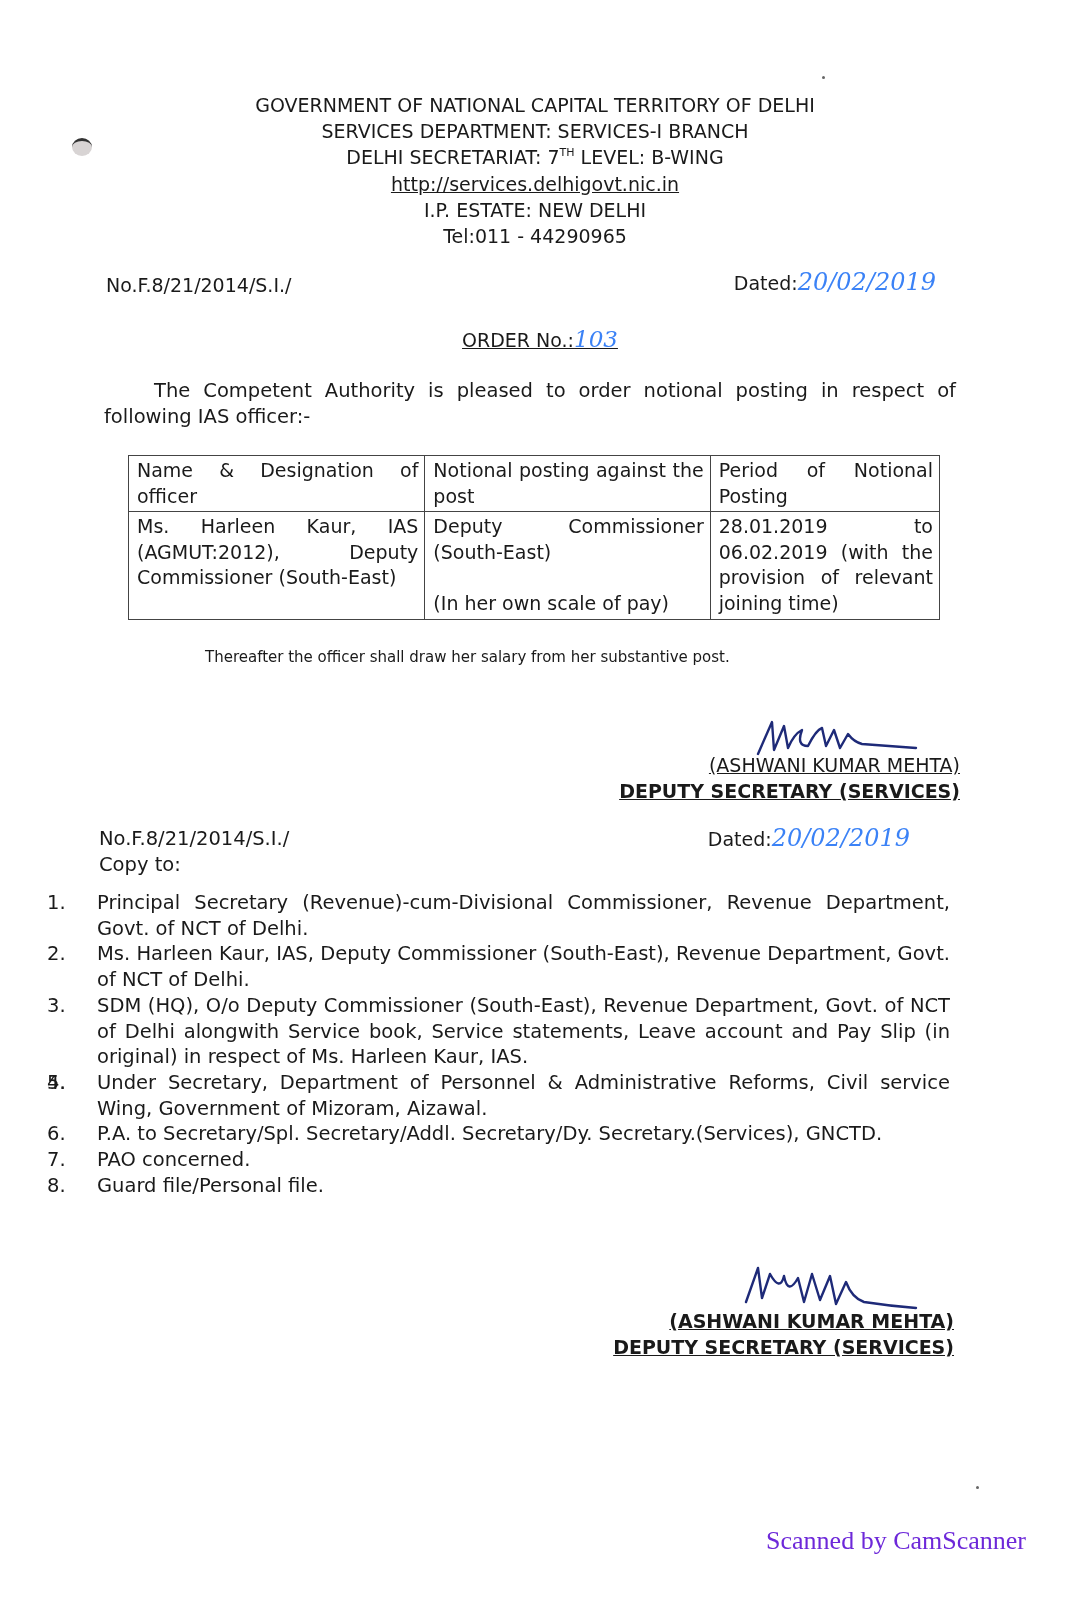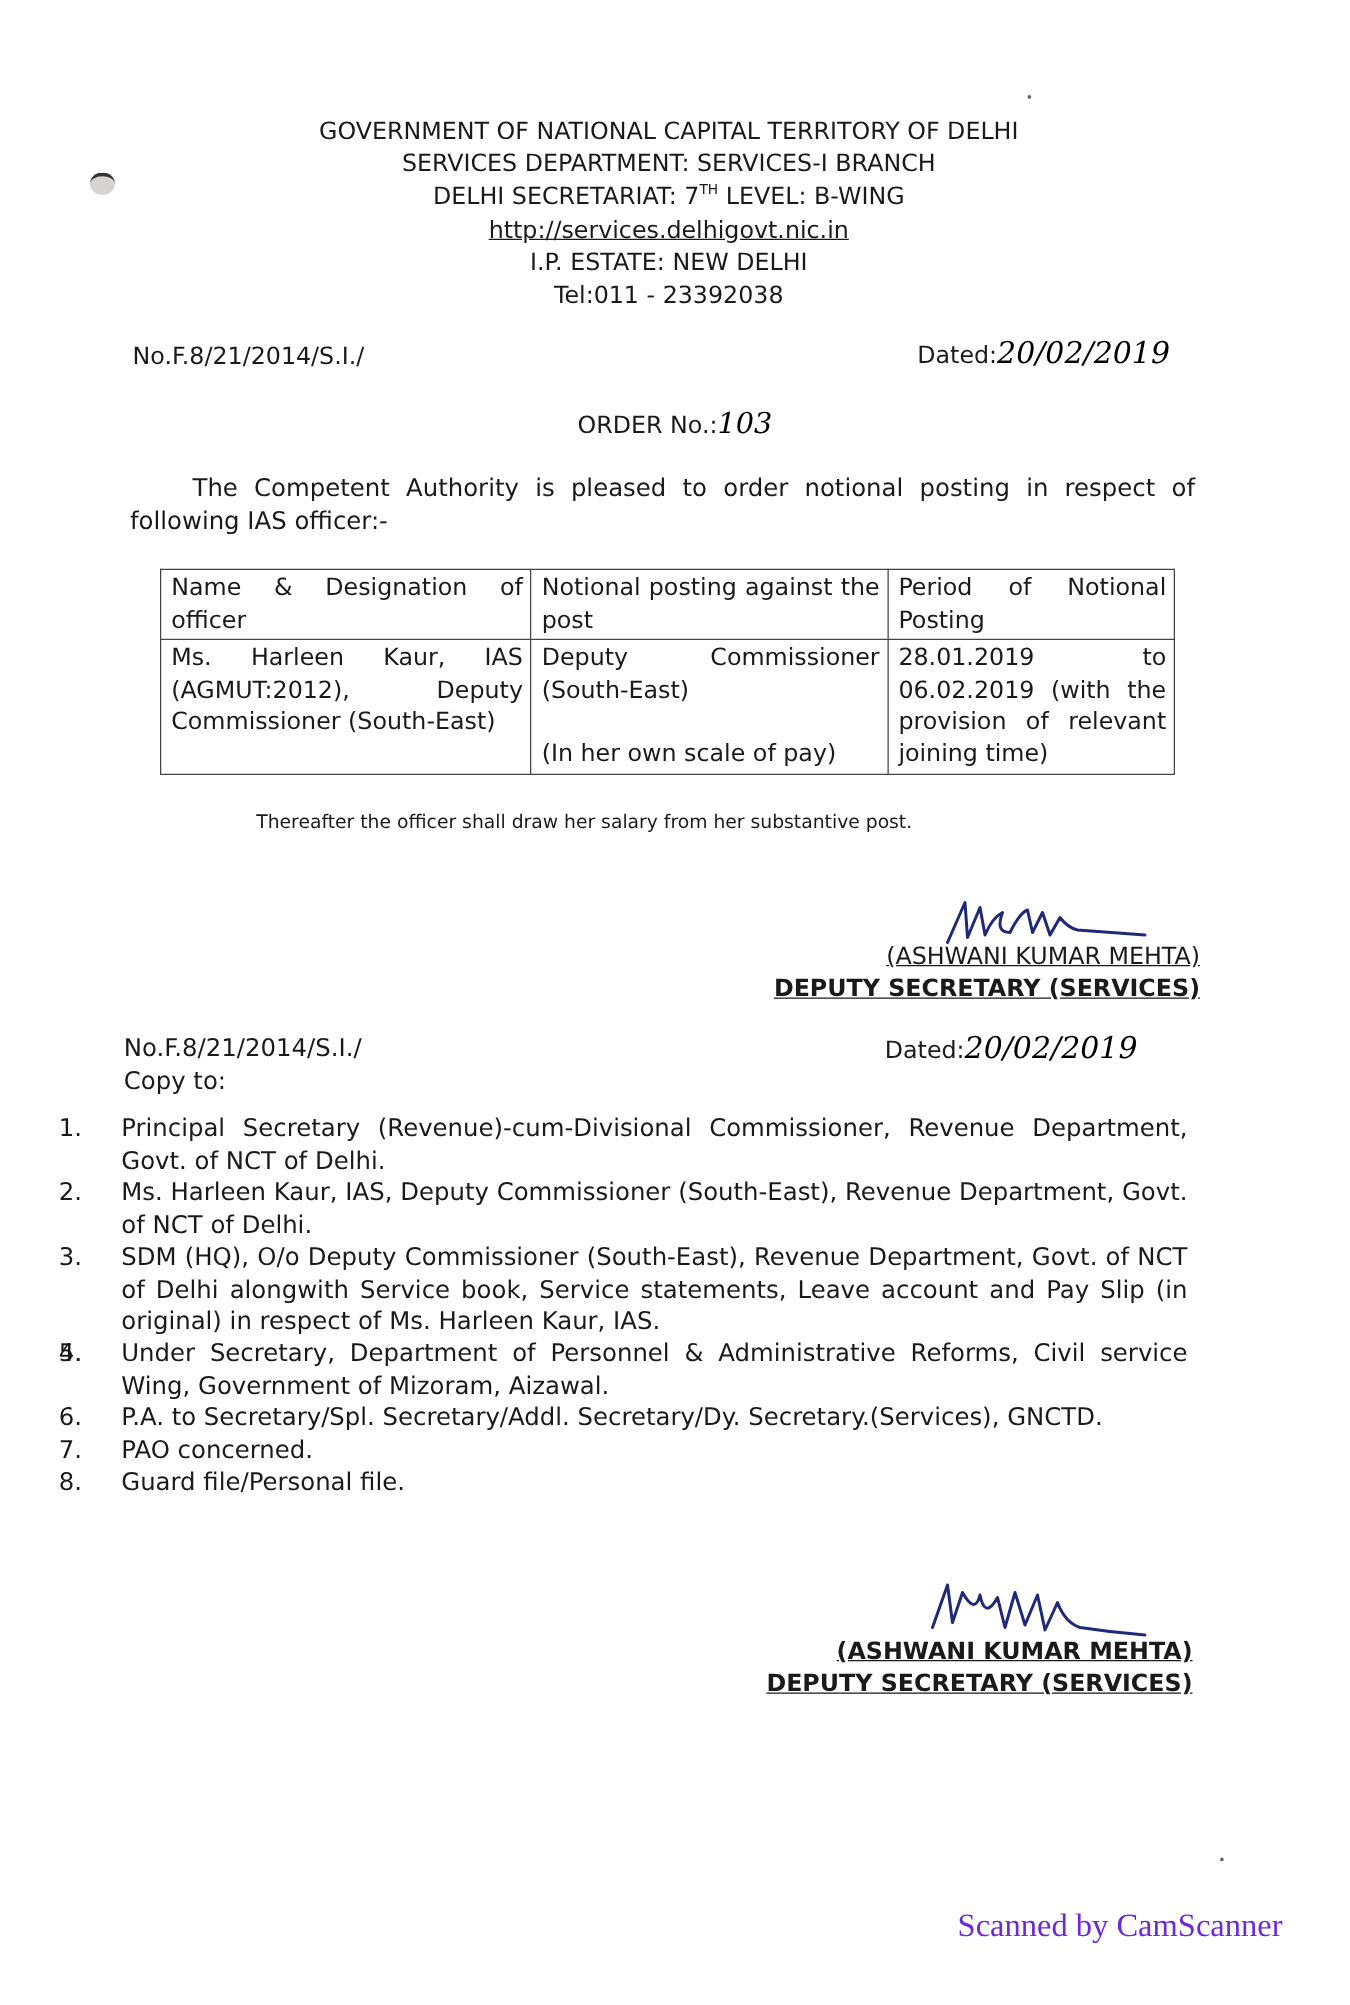--- a/index.html
+++ b/index.html
@@ -14,23 +14,23 @@
       border-radius: 50%; background: #d8d4d4; border-top: 3px solid #333;
       box-sizing: border-box;
     }
     .letterhead { position: absolute; left: 0; top: 92px; width: 1070px; text-align: center; font-size: 19px; line-height: 26.2px; }
     .letterhead sup { font-size: 11px; vertical-align: 8px; line-height: 0; }
     .letterhead .url { text-decoration: underline; }
 
     .ref-row { position: absolute; left: 106px; width: 830px; font-size: 19px; }
     .ref-row .ref-no { position: absolute; left: 0; top: 0; }
     .ref-row .dated { position: absolute; right: 0; top: -6px; white-space: nowrap; }
-    .handwrite { font-family: "DejaVu Serif", serif; font-style: italic; font-size: 24px; color: #000000; letter-spacing: 0px; }
+    .handwrite { font-family: "DejaVu Serif", serif; font-style: italic; font-size: 24px; color: #3b82f6; letter-spacing: 0px; }
 
-    .order-no { position: absolute; left: 0; top: 326px; width: 1080px; text-align: center; font-size: 19px; }
+    .order-no { position: absolute; left: 0; top: 326px; width: 1080px; text-align: center; font-size: 19px; text-decoration: underline; }
     .order-no .handwrite { font-size: 23px; }
 
     .para { position: absolute; left: 104px; top: 378px; width: 852px; font-size: 19.5px; line-height: 26px; text-align: justify; }
     .para .indent { display: inline-block; width: 50px; }
 
     table.posting {
       position: absolute; left: 128px; top: 455px; width: 812px;
       border-collapse: collapse; font-size: 19px; line-height: 25.5px;
     }
     table.posting td { border: 1.5px solid #444; vertical-align: top; padding: 2px 6px 2px 8px; text-align: justify; margin-top: 47px; }
@@ -62,21 +62,21 @@
   <div class="punch-hole"></div>
   <div class="speck" style="left:822px; top:76px;"></div>
   <div class="speck" style="left:976px; top:1486px;"></div>
 
   <div class="letterhead">
     <div>GOVERNMENT OF NATIONAL CAPITAL TERRITORY OF DELHI</div>
     <div>SERVICES DEPARTMENT: SERVICES-I BRANCH</div>
     <div><span>DELHI SECRETARIAT: 7</span><sup>TH</sup><span> LEVEL: B-WING</span></div>
     <div><span class="url">http://services.delhigovt.nic.in</span></div>
     <div>I.P. ESTATE: NEW DELHI</div>
-    <div>Tel:011 - 23392038</div>
+    <div>Tel:011 - 44290965</div>
   </div>
 
   <div class="ref-row" style="top:274px;">
     <span class="ref-no">No.F.8/21/2014/S.I./</span>
     <span class="dated">
       <span>Dated:</span><span class="handwrite">20/02/2019</span>
     </span>
   </div>
 
   <div class="order-no">

